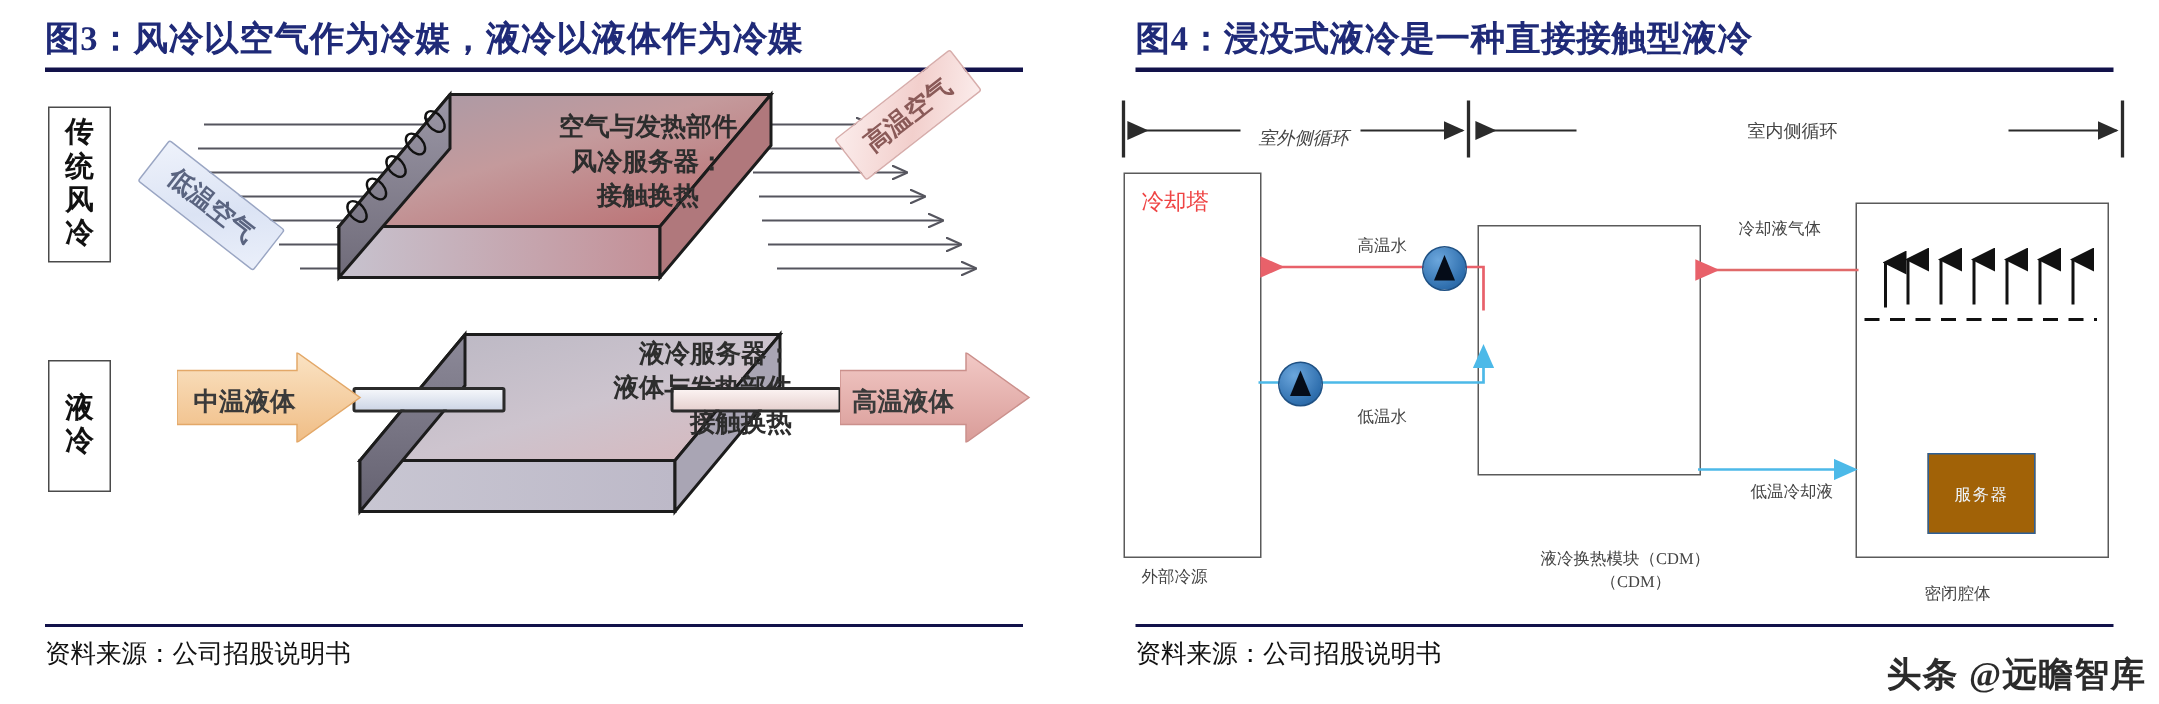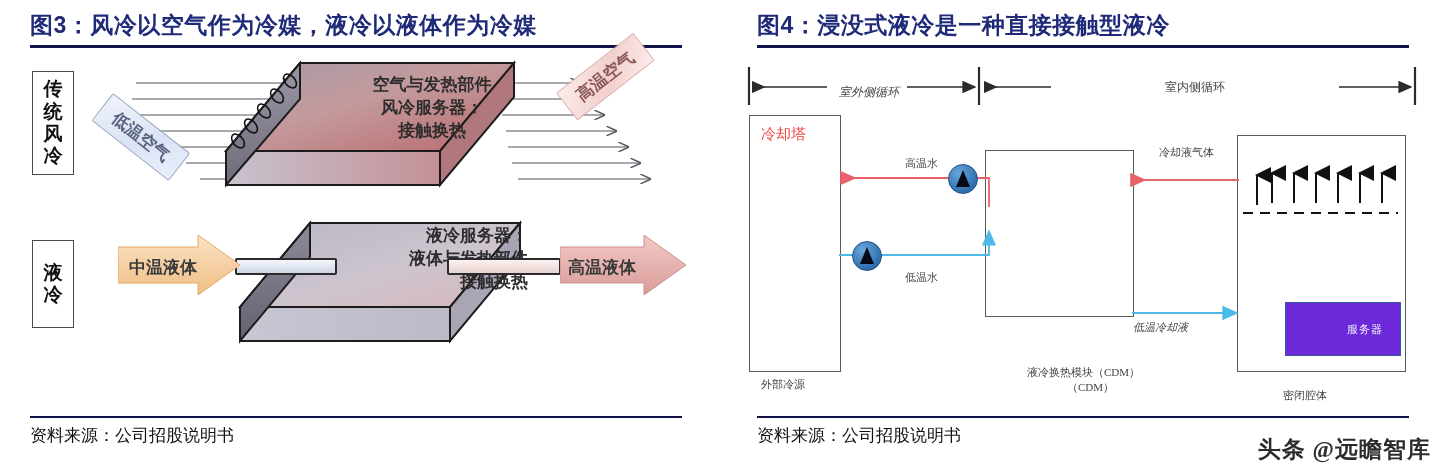--- a/index.html
+++ b/index.html
@@ -6,21 +6,21 @@
   body{width:1439px;height:469px;font-family:"Liberation Sans","DejaVu Sans",sans-serif;overflow:hidden;}
   .page{position:relative;width:1439px;height:469px;background:#fff;}
 
   
   .panel{position:absolute;top:0;height:469px;}
   .panel-left{left:0;width:712px;}
   .panel-right{left:727px;width:712px;}
 
   .fig-title{
     position:absolute;left:30px;top:10px;
-    font-family:Liberation Sans, sans-serif;
+    font-family:Liberation Serif, serif;
     font-weight:bold;font-size:23px;color:#1f2a78;letter-spacing:.5px;
     white-space:nowrap;
   }
   .title-rule{position:absolute;left:30px;top:45px;width:652px;height:3px;background:#12124a;}
   .foot-rule{position:absolute;left:30px;top:416px;width:652px;height:2px;background:#12124a;}
   .foot-src{
     position:absolute;left:30px;top:424px;
     font-family:"Liberation Serif","DejaVu Serif",serif;
     font-size:17px;color:#111;white-space:nowrap;
   }
@@ -77,24 +77,24 @@
   .rlab{
     position:absolute;font-family:"Liberation Serif","DejaVu Serif",serif;
     font-size:11px;color:#444;white-space:nowrap;
   }
   .rbox{position:absolute;border:1.6px solid #5a5a5a;background:#fff;}
   .rbox-title{
     position:absolute;font-family:"Liberation Serif","DejaVu Serif",serif;
     font-size:15px;color:#ef4444;white-space:nowrap;
   }
   .server-chip{
-    position:absolute;background:#6d28d9;border:1.4px solid #2d5f96;
+    position:absolute;background:#a16207;border:1.4px solid #2d5f96;
     display:flex;align-items:center;justify-content:center;
     font-family:"Liberation Serif","DejaVu Serif",serif;
-    font-size:11px;color:#eef4fb;letter-spacing:1px;padding-left:44px;
+    font-size:11px;color:#eef4fb;letter-spacing:1px;
   }
   .pump{
     position:absolute;width:28px;height:28px;border-radius:50%;
     background:radial-gradient(circle at 35% 30%,#6ba6dc,#2f6fae 70%,#255c94);
     border:1px solid #1f5184;
   }
   .pump::after{
     content:"";position:absolute;left:7px;top:5px;
     border-left:7px solid transparent;border-right:7px solid transparent;
     border-bottom:17px solid #050c18;
@@ -340,21 +340,21 @@
 
         <line x1="516" y1="158" x2="671" y2="158" stroke="#111" stroke-width="2" stroke-dasharray="10,7"></line>
       </svg>
 
       <div class="pump" style="left:221px;top:109px;"></div>
       <div class="pump" style="left:125px;top:186px;"></div>
 
       <div class="rlab" style="left:178px;top:101px;">高温水</div>
       <div class="rlab" style="left:178px;top:215px;">低温水</div>
       <div class="rlab" style="left:432px;top:90px;">冷却液气体</div>
-      <div class="rlab" style="left:406px;top:265px;font-style:italic;">低温冷却液</div>
+      <div class="rlab" style="left:440px;top:265px;">低温冷却液</div>
 
     </div>
 
     <div class="foot-rule"></div>
     <div class="foot-src">资料来源：公司招股说明书</div>
 
     <div class="watermark">头条 @远瞻智库</div>
   </div>
 
 </div>

